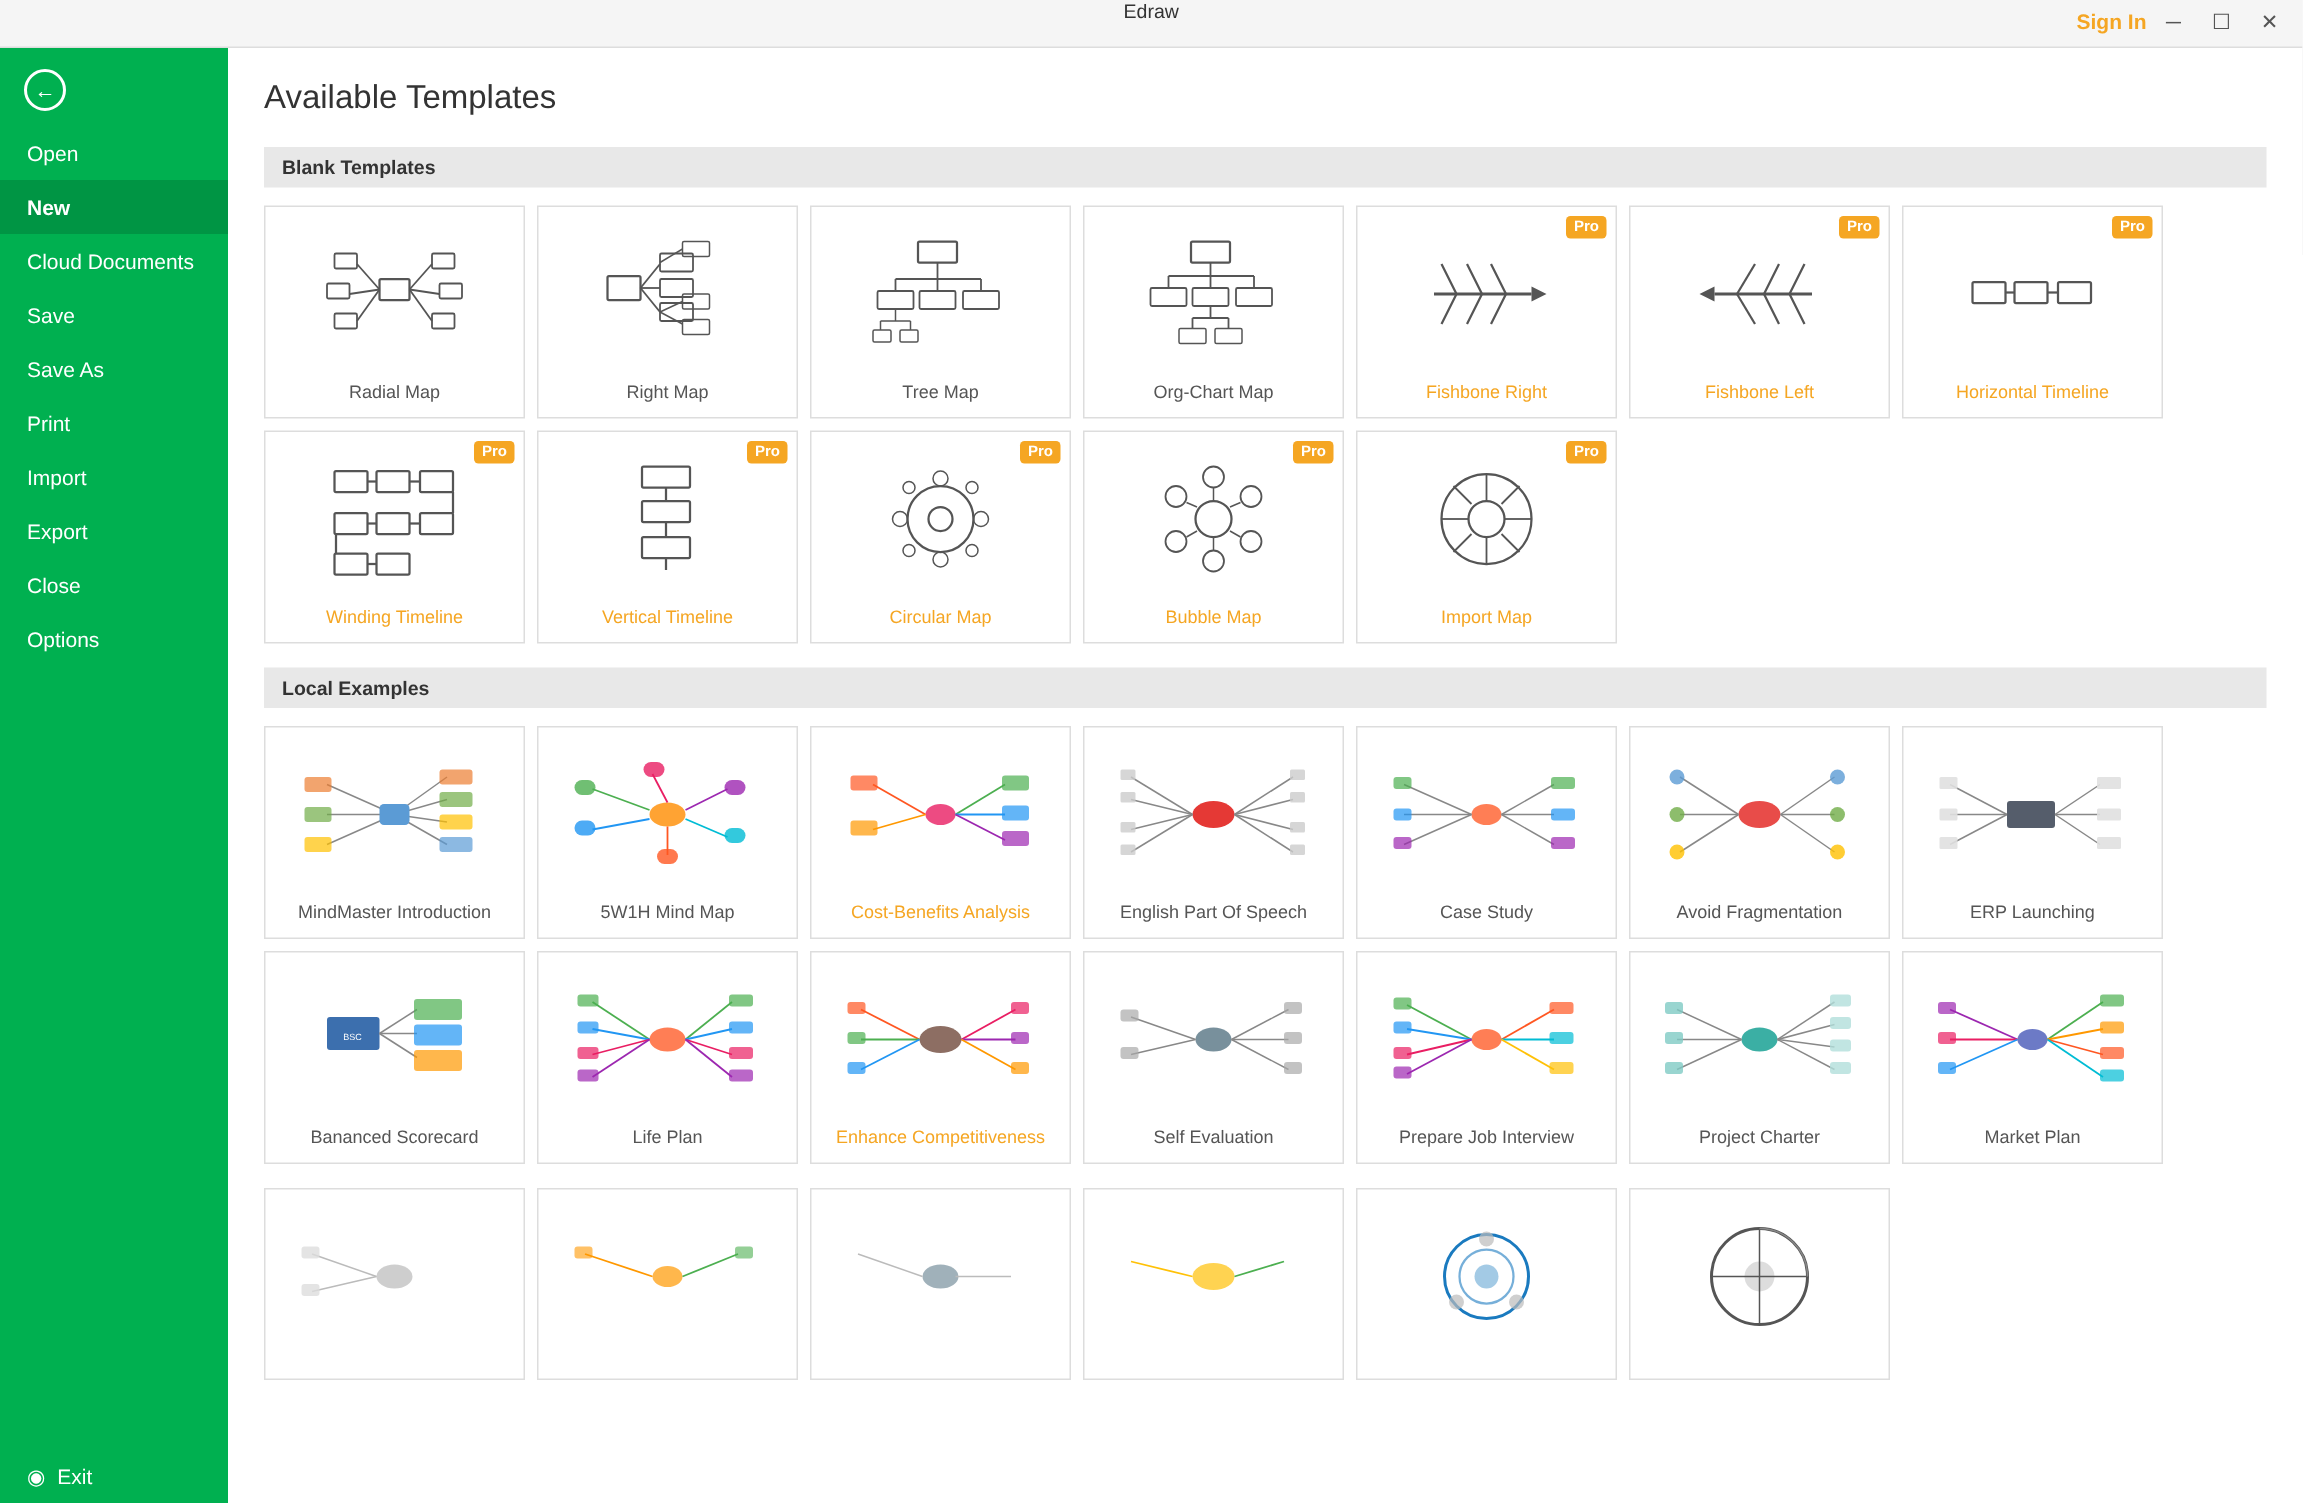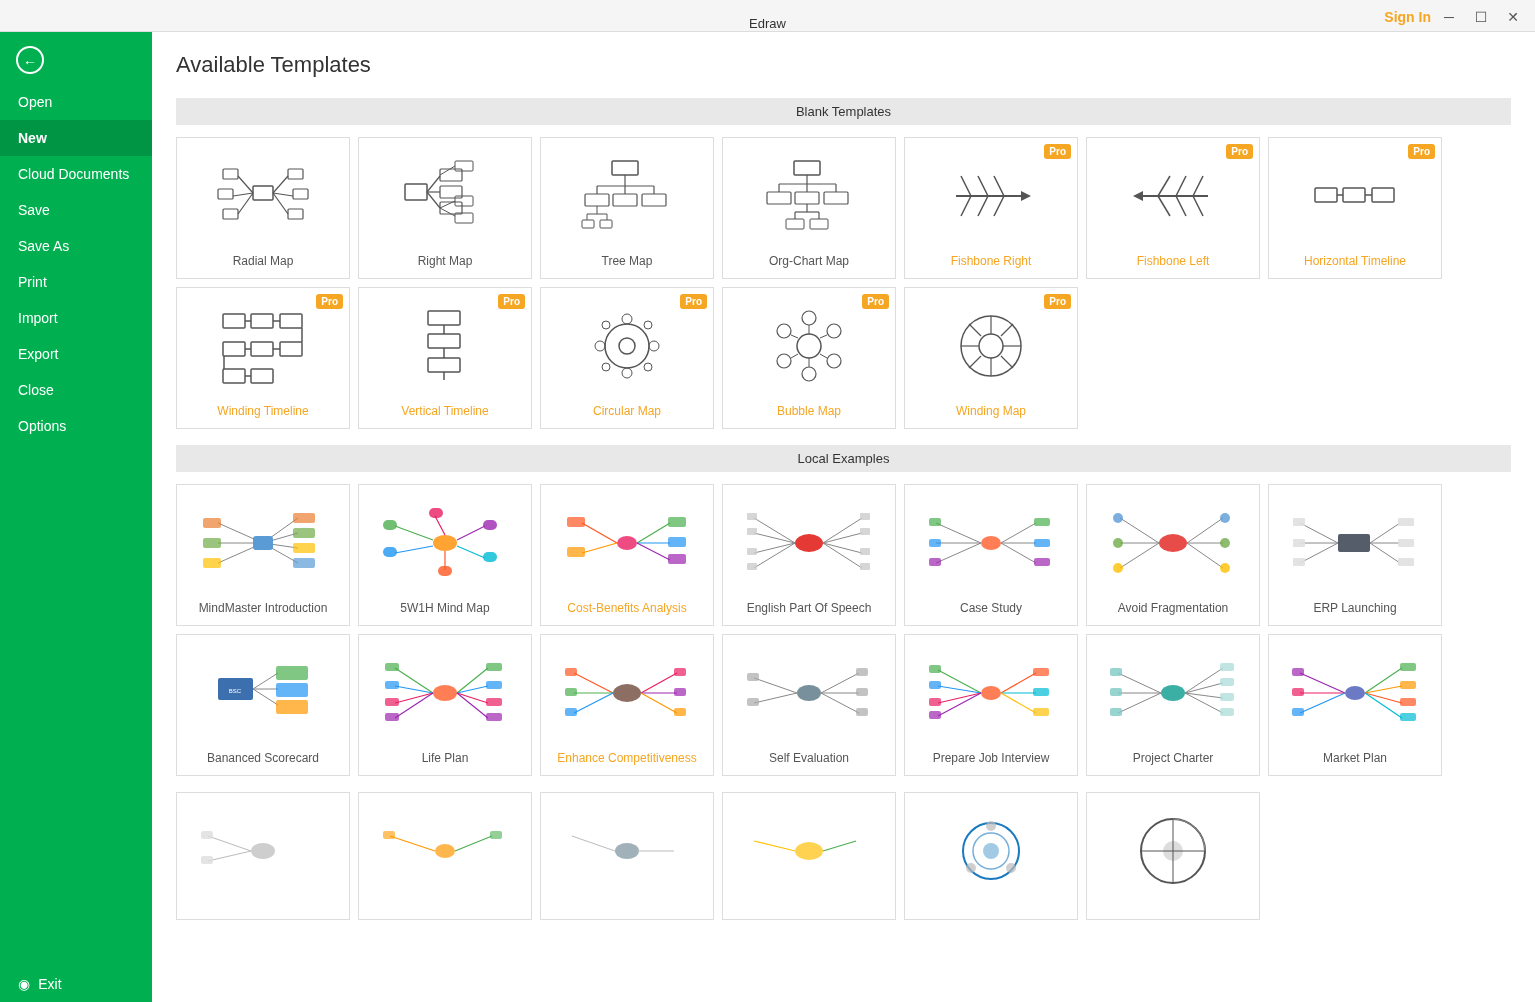--- a/index.html
+++ b/index.html
@@ -3,21 +3,21 @@
   <meta charset="utf-8">
   <style>
     * { box-sizing: border-box; margin: 0; padding: 0; }
     body { font-family: 'Segoe UI', Arial, sans-serif; background: #f0f0f0; display: flex; flex-direction: column; height: 100vh; overflow: hidden; }
 
     
     .title-bar {
       height: 32px;
       background: #f5f5f5;
       display: flex;
-      align-items: flex-end;
+      align-items: flex-start;
       justify-content: space-between;
       padding: 0 8px;
       border-bottom: 1px solid #ddd;
       flex-shrink: 0;
     }
     .title-bar-title {
       position: absolute;
       left: 50%;
       transform: translateX(-50%);
       font-size: 13px;
@@ -92,24 +92,23 @@
       color: #333;
       margin-bottom: 20px;
       font-weight: normal;
     }
 
     
     .section-header {
       background: #e8e8e8;
       padding: 6px 12px;
       font-size: 13px;
-      font-weight: 400;
+      font-weight: 700;
       color: #333;
       margin-bottom: 12px;
-      text-align: center;
     }
 
     
     .template-grid {
       display: flex;
       flex-wrap: wrap;
       gap: 8px;
       margin-bottom: 16px;
     }
     .template-card {
@@ -448,21 +447,21 @@
             <line x1="45" y1="10" x2="45" y2="28" stroke="#555" stroke-width="1.2"></line>
             <line x1="45" y1="52" x2="45" y2="70" stroke="#555" stroke-width="1.2"></line>
             <line x1="15" y1="40" x2="33" y2="40" stroke="#555" stroke-width="1.2"></line>
             <line x1="57" y1="40" x2="75" y2="40" stroke="#555" stroke-width="1.2"></line>
             <line x1="23" y1="18" x2="35" y2="30" stroke="#555" stroke-width="1.2"></line>
             <line x1="55" y1="50" x2="67" y2="62" stroke="#555" stroke-width="1.2"></line>
             <line x1="67" y1="18" x2="55" y2="30" stroke="#555" stroke-width="1.2"></line>
             <line x1="35" y1="50" x2="23" y2="62" stroke="#555" stroke-width="1.2"></line>
           </svg>
         </div>
-        <span class="card-label orange">Winding Map</span>
+        <span class="card-label orange">Import Map</span>
       </div>
 
     </div>
 
     <div class="section-header">Local Examples</div>
     <div class="template-grid">
 
       <div class="template-card">
         <div class="card-icon">
           <svg width="130" height="90" viewBox="0 0 130 90">

